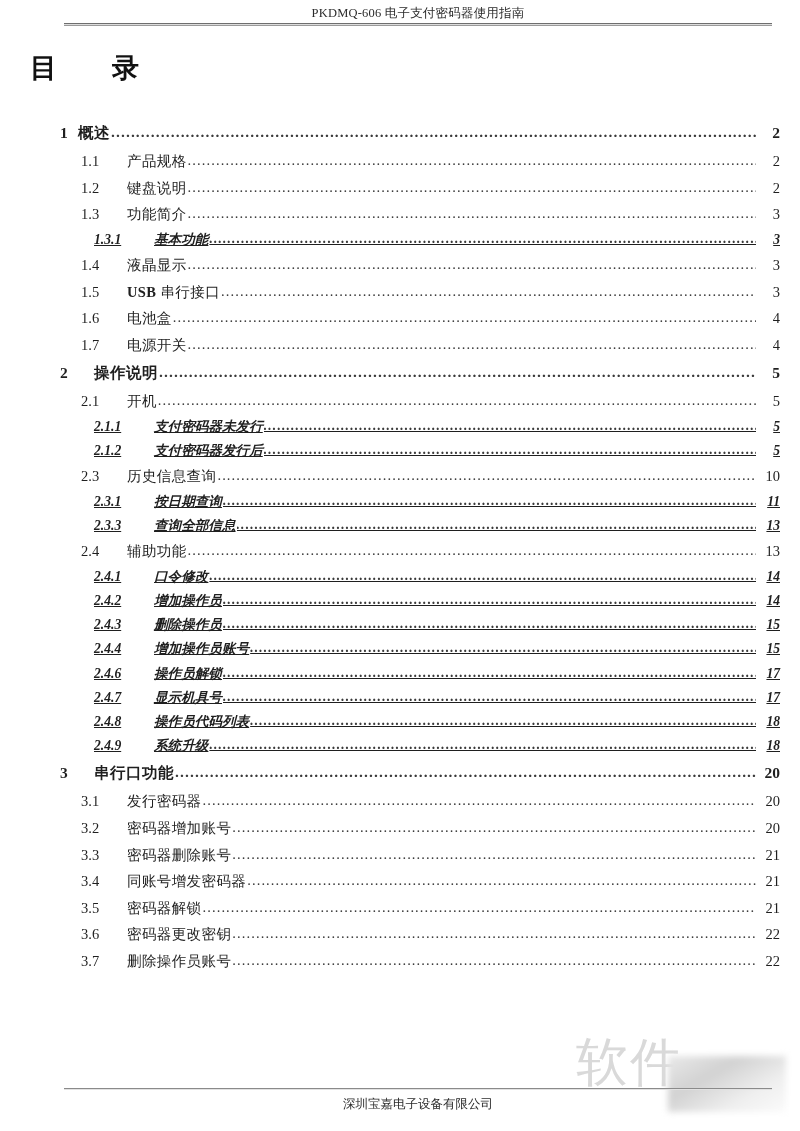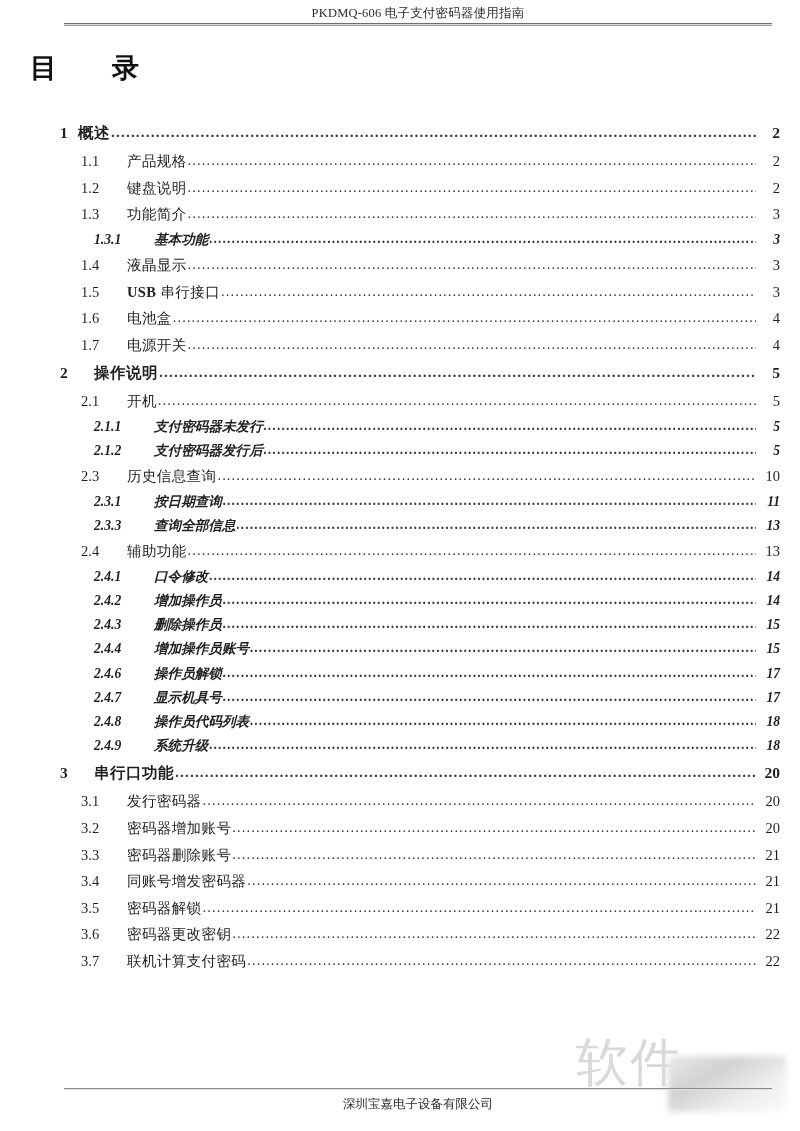--- a/index.html
+++ b/index.html
@@ -127,20 +127,21 @@
   .lvl2 .b { font-weight: bold; font-family: Liberation Serif, serif; }
 
   
   .lvl3 {
     font-size: 13.6px;
     font-style: italic;
     font-weight: bold;
     height: 24.2px;
     line-height: 24.2px;
     padding-left: 34px;
+    text-decoration: underline;
   }
   .lvl3 .num { width: 60px; }
   .lvl3 .pageno { font-style: italic; font-weight: bold; }
   .lvl3 .leader::before { letter-spacing: 1.15px; }
 
   
   .watermark {
     position: absolute;
     left: 560px;
     top: 1028px;
@@ -383,21 +384,21 @@
         <span class="pageno">21</span>
       </div>
       <div class="toc-entry lvl2">
         <span class="num">3.6</span>
         <span class="label">密码器更改密钥</span>
         <span class="leader"></span>
         <span class="pageno">22</span>
       </div>
       <div class="toc-entry lvl2">
         <span class="num">3.7</span>
-        <span class="label">联机计算支付密码</span>
+        <span class="label">删除操作员账号</span>
         <span class="leader"></span>
         <span class="pageno">22</span>
       </div>
     </div>
 
   <div class="watermark">软件</div>
   <div class="redaction"></div>
 
   <div class="footer">
     <div class="footer-rule"></div>

